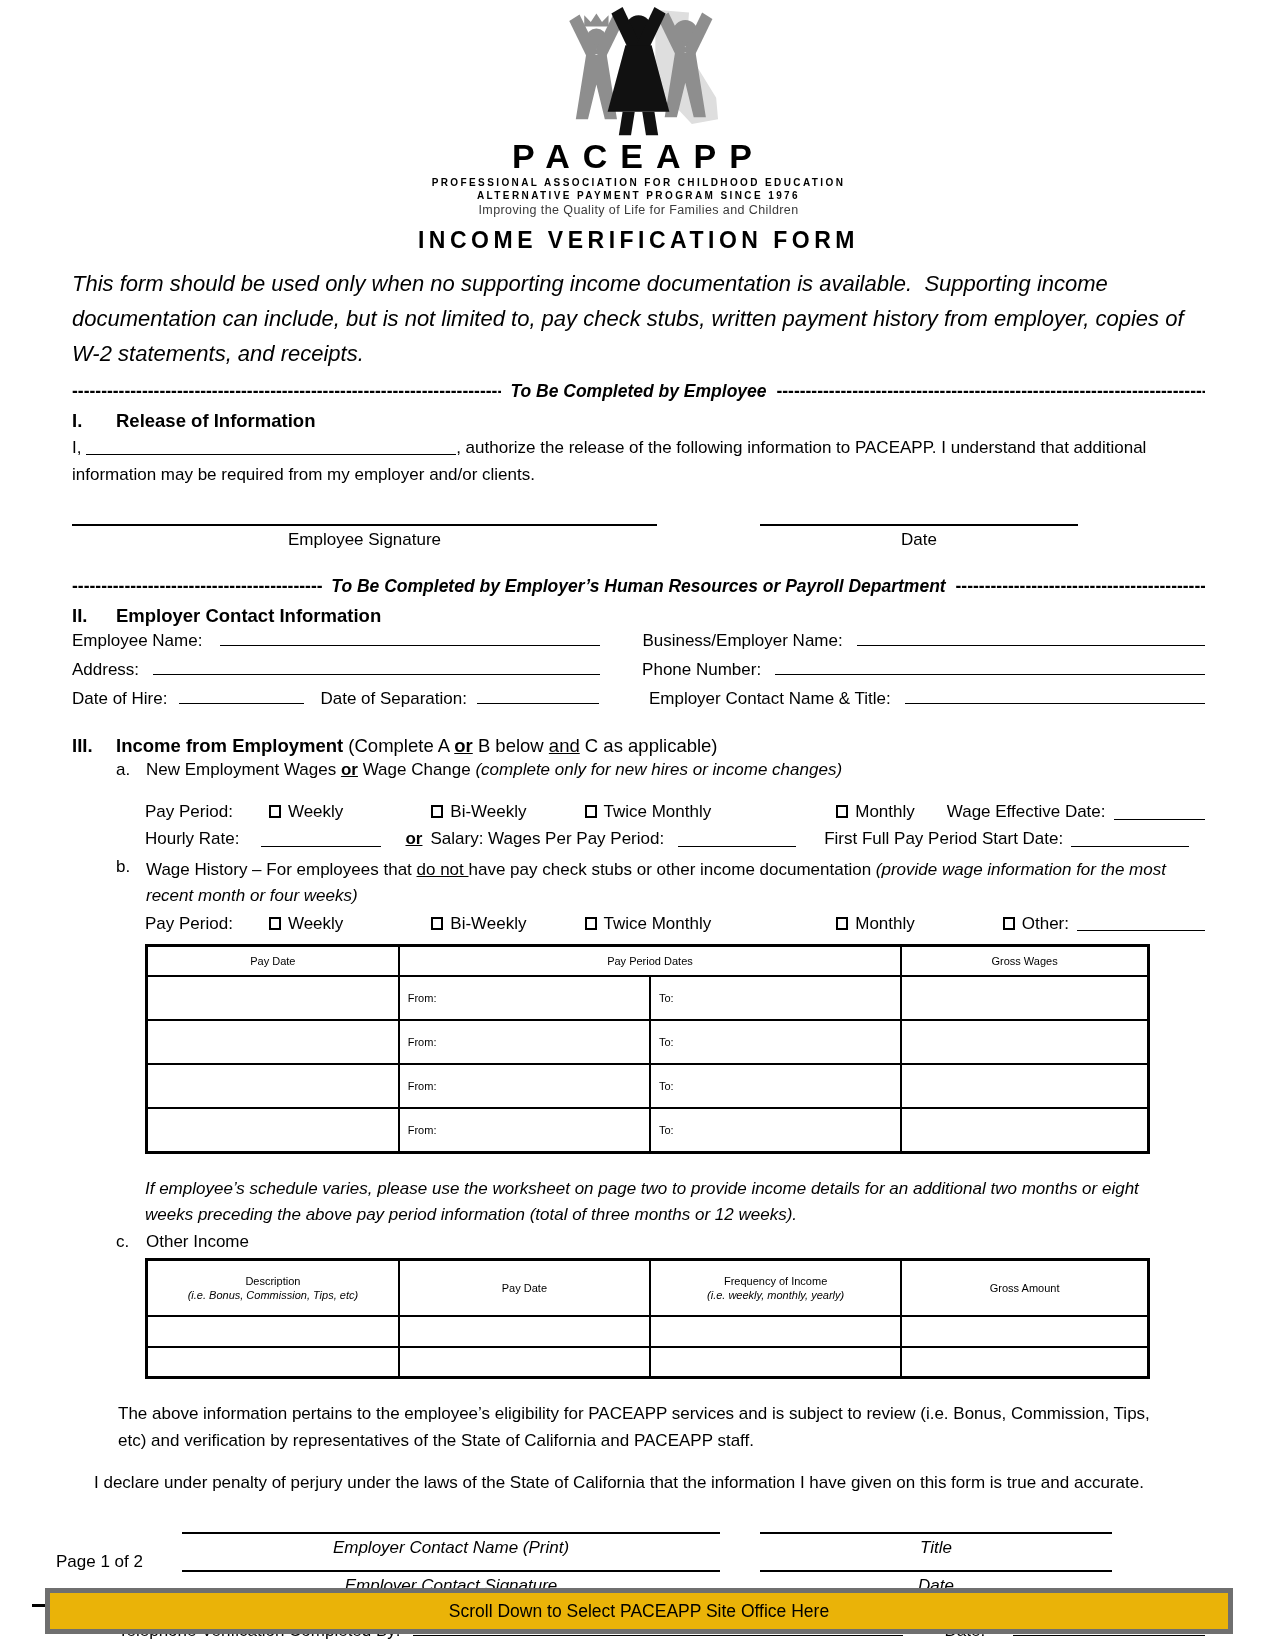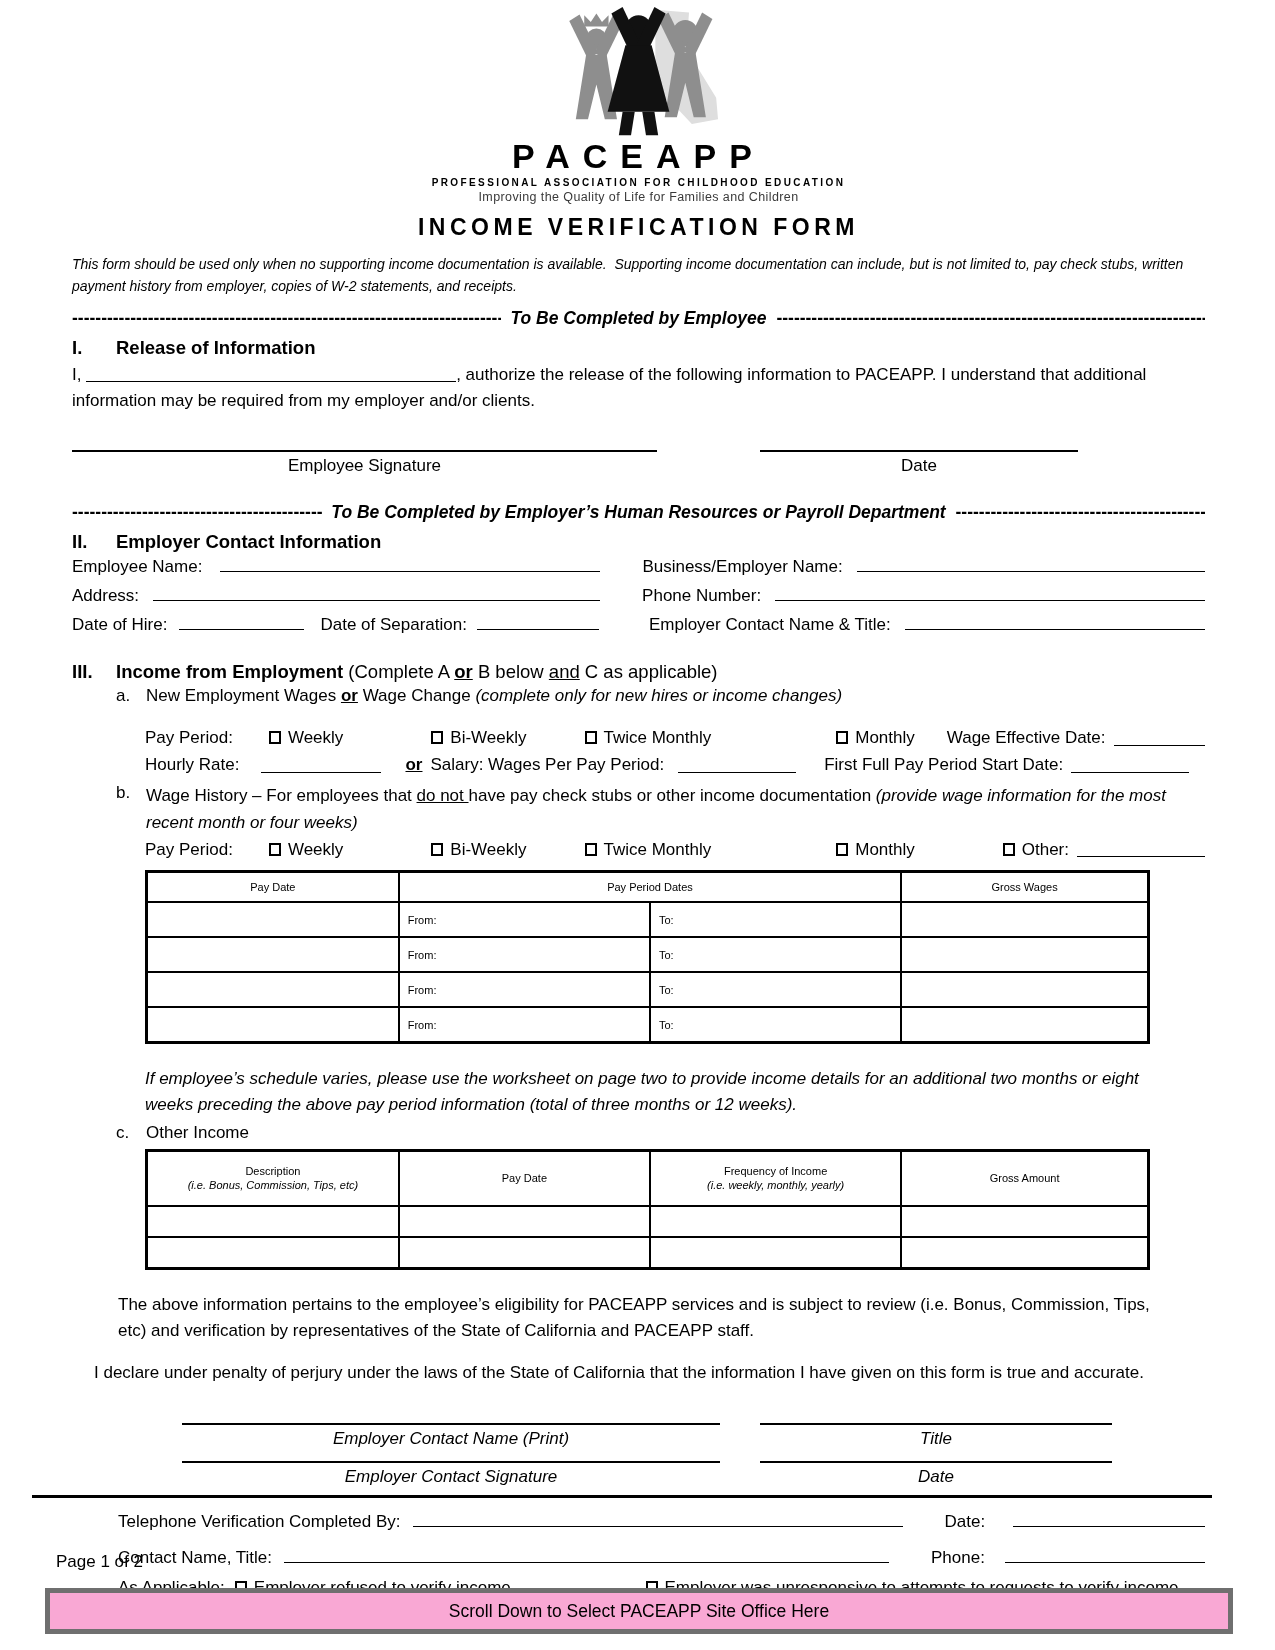--- a/index.html
+++ b/index.html
@@ -10,21 +10,21 @@
     position:relative; overflow:hidden;
   }
   .page { padding:6px 70px 0 72px; }
   
   .logo-wrap { text-align:center; line-height:1.1; }
   .logo-name { font-size:34px; font-weight:bold; letter-spacing:13px; margin-top:-4px; }
   .logo-sub { font-size:10px; font-weight:bold; letter-spacing:2.4px; margin-top:2px; }
   .logo-tagline { font-size:12.5px; color:#3a3a3a; letter-spacing:.4px; margin-top:3px; }
   .form-title { text-align:center; font-weight:bold; font-size:23px; letter-spacing:4.5px; margin-top:9px; }
   
-  .intro { font-style:italic; font-size:14px; line-height:1.6; margin-top:12px; white-space:pre-wrap; }
+  .intro { font-style:italic; font-size:22px; line-height:1.6; margin-top:12px; white-space:pre-wrap; }
   .divider { display:flex; align-items:center; font-weight:bold; font-size:17.5px; margin-top:10px; }
   .divider .lbl { font-style:italic; white-space:pre; padding:0 5px; }
   .dash { flex:1 1 0; min-width:0; overflow:hidden; white-space:nowrap; letter-spacing:0; }
   .sec-head { display:flex; font-weight:bold; font-size:18.5px; margin-top:8px; }
   .sec-num { width:44px; flex:none; }
   .pre { white-space:pre; }
   .it { font-style:italic; }
   .bu { font-weight:bold; text-decoration:underline; }
   .u { text-decoration:underline; }
   
@@ -40,30 +40,30 @@
   
   .sigrow { display:flex; }
   .sigcol { text-align:center; }
   .sigline { border-top:2.6px solid #000; }
   .siglabel { margin-top:4px; font-size:17px; }
   
   table { border-collapse:collapse; width:1005px; margin-left:73px; }
   td, th { border:2px solid #000; font-weight:normal; font-size:11px; padding:0 8px; }
   table { border:3px solid #000; }
   .tbl1 th { height:31px; text-align:center; }
-  .tbl1 td { height:35px; }
+  .tbl1 td { height:44px; }
   .tbl2 th { height:56px; text-align:center; line-height:1.3; }
   .tbl2 td { height:31px; }
   .thsub { font-style:italic; font-weight:normal; display:block; }
   .flexline { display:flex; align-items:baseline; }
   .thickrule { border-top:3.5px solid #000; margin:8px 0 0 -40px; width:1180px; }
   .footer-page { position:absolute; left:56px; top:1552px; font-size:17px; }
   .footer-select {
     position:absolute; left:45px; top:1588px; width:1188px; height:46px;
-    border:5px solid #6f6f6f; background:#f9a8d4;
+    border:5px solid #6f6f6f; background:#eab308;
     display:flex; align-items:center; justify-content:center; font-size:17.5px;
   }
 </style>
 </head>
 <body>
 
 <div class="page">
 
   <div class="logo-wrap">
     <svg viewBox="0 0 240 140" width="225" height="131">
@@ -90,20 +90,21 @@
         <circle cx="138" cy="14" r="6"></circle>
         <polygon points="91,8 103,1 123,43 111,50"></polygon>
         <polygon points="149,8 137,1 117,43 129,50"></polygon>
         <polygon points="106,42 134,42 153,113 87,113"></polygon>
         <polygon points="103,113 116,113 112,138 99,138"></polygon>
         <polygon points="124,113 137,113 141,138 128,138"></polygon>
       </g>
     </svg>
     <div class="logo-name">PACEAPP</div>
     <div class="logo-sub">PROFESSIONAL ASSOCIATION FOR CHILDHOOD EDUCATION</div>
+    <div class="logo-sub">ALTERNATIVE PAYMENT PROGRAM SINCE 1976</div>
     <div class="logo-tagline">Improving the Quality of Life for Families and Children</div>
   </div>
 
   <div class="form-title">INCOME VERIFICATION FORM</div>
 
   <div class="intro">This form should be used only when no supporting income documentation is available.  Supporting income documentation can include, but is not limited to, pay check stubs, written payment history from employer, copies of W-2 statements, and receipts.</div>
 
   <div class="divider">
     <span class="dash">--------------------------------------------------------------------------------------------------------------------------------------------------------------------------------</span>
     <span class="lbl"> To Be Completed by Employee </span>

